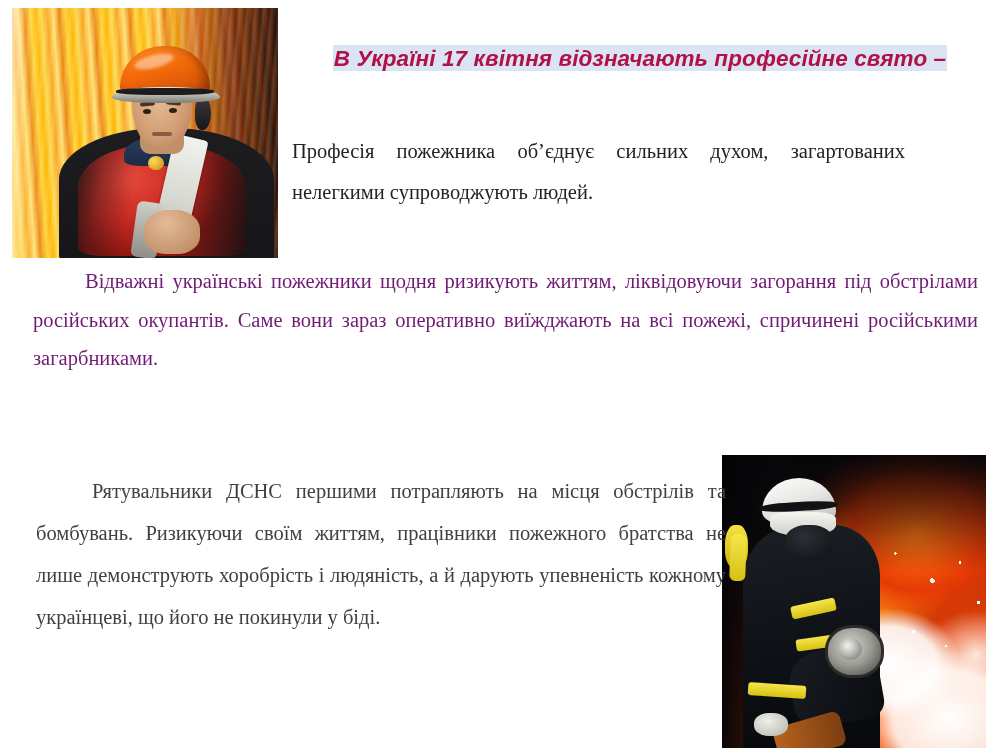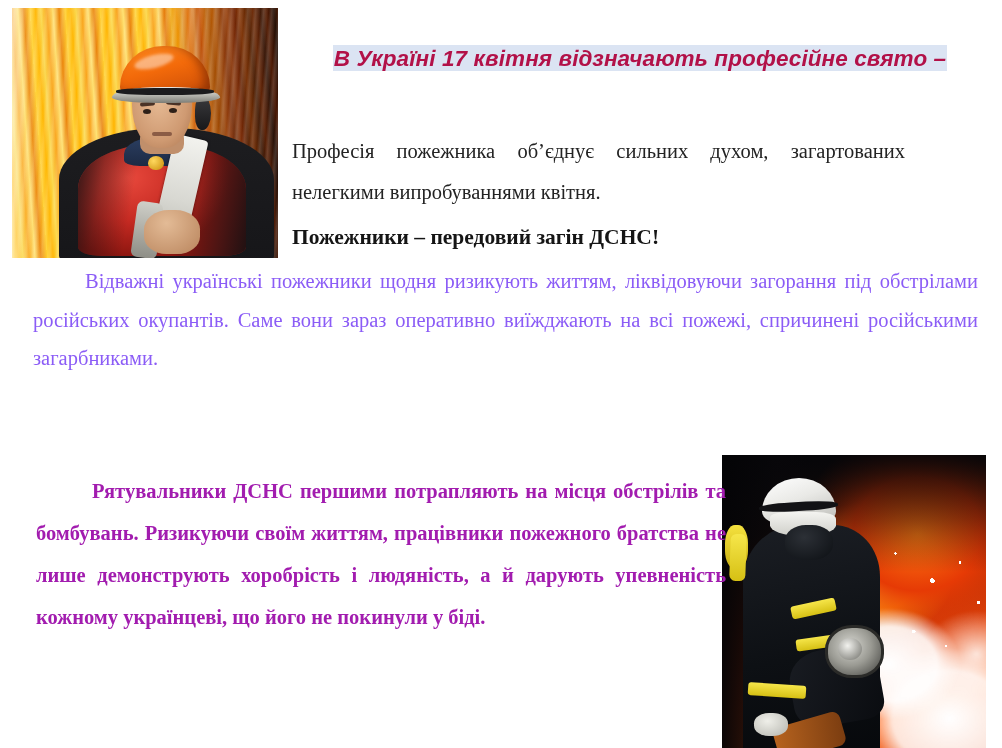--- a/index.html
+++ b/index.html
@@ -366,38 +366,37 @@
     left: 33px;
     top: 262px;
     width: 945px;
   }
   .body-para {
     margin: 0 0 0 0;
     font-size: 20.5px;
     line-height: 38.5px;
     text-align: justify;
     text-indent: 52px;
-    color: #8b5cf6;
+    color: #701a75;
   }
   .body-para + .body-para { margin-top: 6px; }
 
   .tail-block {
     position: absolute;
     left: 36px;
     top: 470px;
     width: 690px;
   }
   .tail-para {
     margin: 0;
     font-size: 20.5px;
     line-height: 42px;
     text-align: justify;
     text-indent: 56px;
-    color: #a21caf;
-    font-weight: bold;
+    color: #404040;
   }
 </style>
 </head>
 <body style="background: rgb(255, 255, 255);">
 
 <div class="photo" id="photo-left">
   <div class="fire-wall"></div>
   <div class="fire-darkside"></div>
   <div class="fire-tongues"></div>
   <div class="ff-body"></div>
@@ -443,22 +442,21 @@
   <div class="fr-helmet-band"></div>
   <div class="fr-visor"></div>
   <div class="fr-mask"></div>
 </div>
 
 <div class="title-block">
   <span class="hl">В Україні 17 квітня відзначають професійне свято –</span><br>
 </div>
 
 <div class="intro-block">
-  <p class="intro-para">Професія пожежника об’єднує сильних духом, загартованих нелегкими випробуваннями  квітня.</p>
-  <p class="sub-head">Пожежники – передовий загін ДСНС!</p>
+  <p class="intro-para">Професія пожежника об’єднує сильних духом, загартованих нелегкими супроводжують  людей.</p>
 </div>
 
 <div class="body-block">
   <p class="body-para">Відважні українські пожежники щодня ризикують життям, ліквідовуючи загорання під обстрілами російських окупантів. Саме вони зараз оперативно виїжджають на всі пожежі, спричинені російськими загарбниками.</p>
 </div>
 
 <div class="tail-block">
   <p class="tail-para">Рятувальники ДСНС першими потрапляють на місця обстрілів та бомбувань. Ризикуючи своїм життям, працівники пожежного братства не лише демонструють хоробрість і людяність, а й дарують упевненість кожному українцеві, що його не покинули у біді.</p>
 </div>
 

